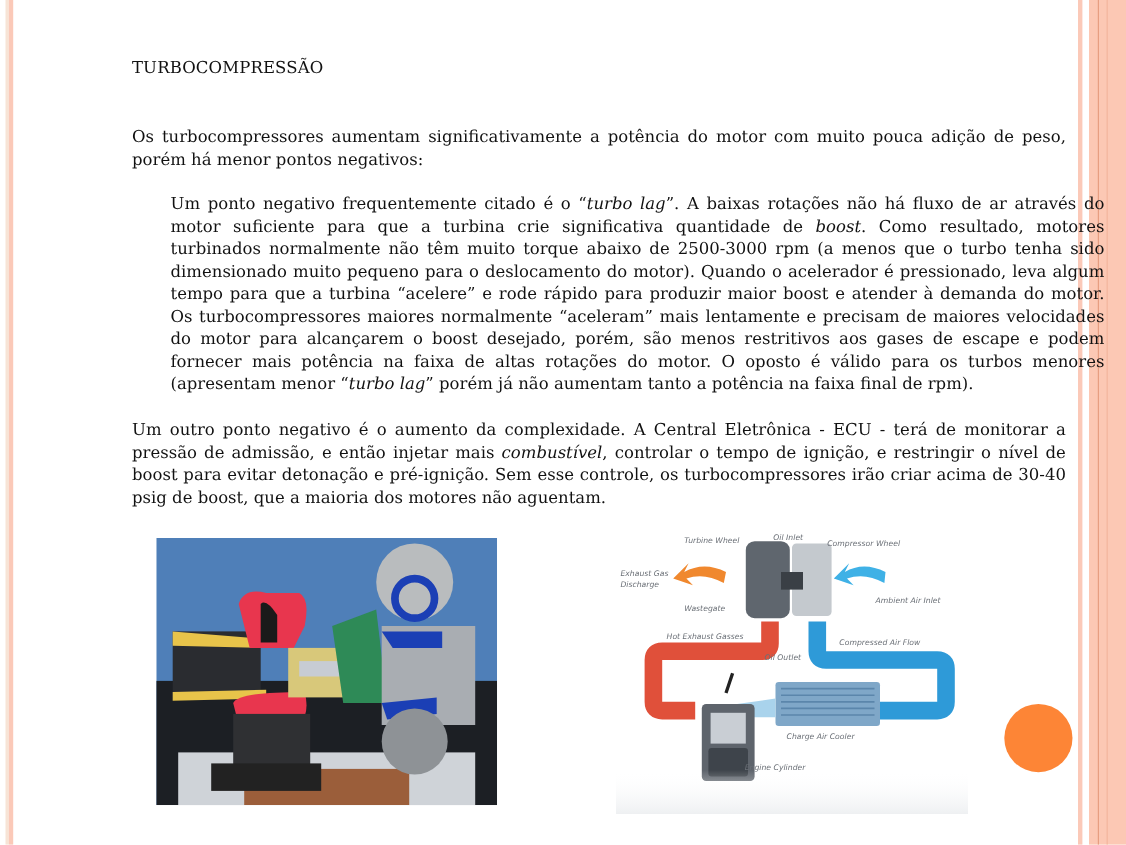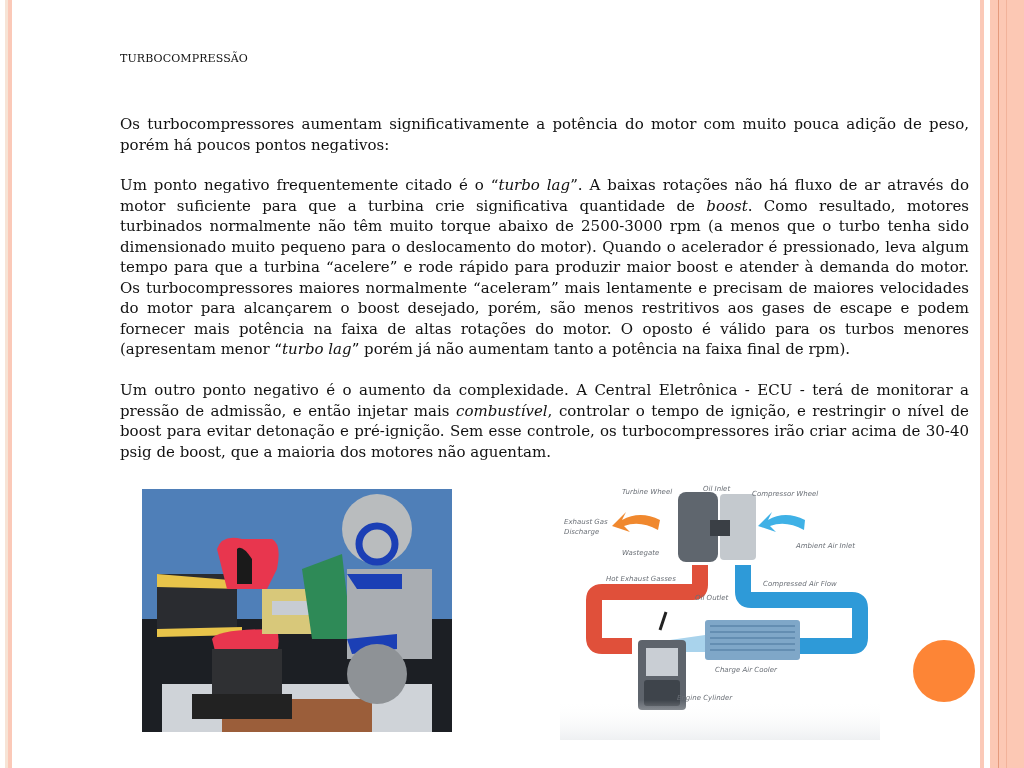--- a/index.html
+++ b/index.html
@@ -7,45 +7,45 @@
          font-family:"DejaVu Serif","Liberation Serif",serif; color:#111; }
   
   .ls1 { position:absolute; left:5px; top:0; width:3px; height:768px; background:#f7e4d6; }
   .ls2 { position:absolute; left:8px; top:0; width:4px; height:768px; background:#fbc9b8; }
   
   .rs1 { position:absolute; left:980px; top:0; width:4px; height:768px; background:#fbc9b8; }
   .rs2 { position:absolute; left:990px; top:0; width:34px; height:768px; background:#fcc8b4; }
   .rs3 { position:absolute; left:998px; top:0; width:1px; height:768px; background:#e59a7c; }
   .rs4 { position:absolute; left:1006px; top:0; width:1px; height:768px; background:#f2b39b; }
 
-  .title { position:absolute; left:120px; top:52px; font-size:11px; letter-spacing:0.1px; }
+  .title { position:absolute; left:120px; top:52px; font-size:15px; letter-spacing:0.1px; }
   .body-text { position:absolute; left:120px; width:849px; font-size:15px; line-height:20.5px; text-align:justify; }
   .p1 { top:114px; }
-  .p2 { top:175px; }
+  .p2 { top:175px;margin-left:35px; }
   .p3 { top:380px; }
   em { font-style:italic; }
 
   .photo { position:absolute; left:142px; top:489px; width:310px; height:243px; overflow:hidden; }
   .diagram { position:absolute; left:560px; top:480px; width:320px; height:260px;font-style:italic; }
   .circle { position:absolute; left:913px; top:640px; width:62px; height:62px; border-radius:50%; background:#fd8536; }
   .dlabel { font-family:"DejaVu Sans","Liberation Sans",sans-serif; font-size:7px; fill:#6a6f76; }
 </style>
 </head>
 <body>
 
 <div class="ls1"></div>
 <div class="ls2"></div>
 <div class="rs1"></div>
 <div class="rs2"></div>
 <div class="rs3"></div>
 <div class="rs4"></div>
 
 <div class="title">TURBOCOMPRESSÃO</div>
 
-<div class="body-text p1">Os turbocompressores  aumentam significativamente a potência do motor com muito pouca adição de peso, porém  há poucos pontos negativos:</div>
+<div class="body-text p1">Os turbocompressores  aumentam significativamente a potência do motor com muito pouca adição de peso, porém  há menor pontos negativos:</div>
 
 <div class="body-text p2"><span>Um ponto negativo frequentemente citado é o “</span><em>turbo lag</em><span>”.  A baixas rotações não há fluxo de ar através do motor suficiente para que a turbina crie significativa  quantidade de </span><em>boost</em><span>.  Como resultado, motores turbinados normalmente não têm muito torque abaixo de 2500-3000 rpm (a menos que o turbo tenha sido dimensionado muito pequeno para o deslocamento do motor).  Quando o acelerador é pressionado, leva algum tempo para que a turbina “acelere” e rode rápido  para produzir maior boost e atender à demanda do motor.  Os turbocompressores maiores normalmente “aceleram” mais lentamente  e precisam de maiores velocidades do motor para alcançarem o boost desejado, porém, são  menos restritivos aos gases de escape  e podem fornecer mais potência na faixa de altas rotações do motor. O oposto é válido para  os turbos menores (apresentam menor “</span><em>turbo lag</em><span>” porém já não aumentam tanto a potência na faixa final de rpm).</span></div>
 
 <div class="body-text p3"><span>Um outro ponto negativo é o aumento da complexidade. A Central Eletrônica  - ECU -  terá de monitorar a pressão de admissão,  e então  injetar mais </span><em>combustível</em><span>, controlar o tempo de ignição, e restringir o nível de boost  para evitar detonação e pré-ignição. Sem esse controle, os turbocompressores irão criar acima de 30-40 psig de boost, que a maioria dos motores não aguentam.</span></div>
 
 <div class="photo">
   <svg width="310" height="243" viewBox="0 0 310 243">
     <rect width="310" height="243" fill="#4f7fb8"></rect>
     <rect y="130" width="310" height="113" fill="#1c1f24"></rect>
     <rect x="20" y="195" width="270" height="48" fill="#cfd3d8"></rect>

